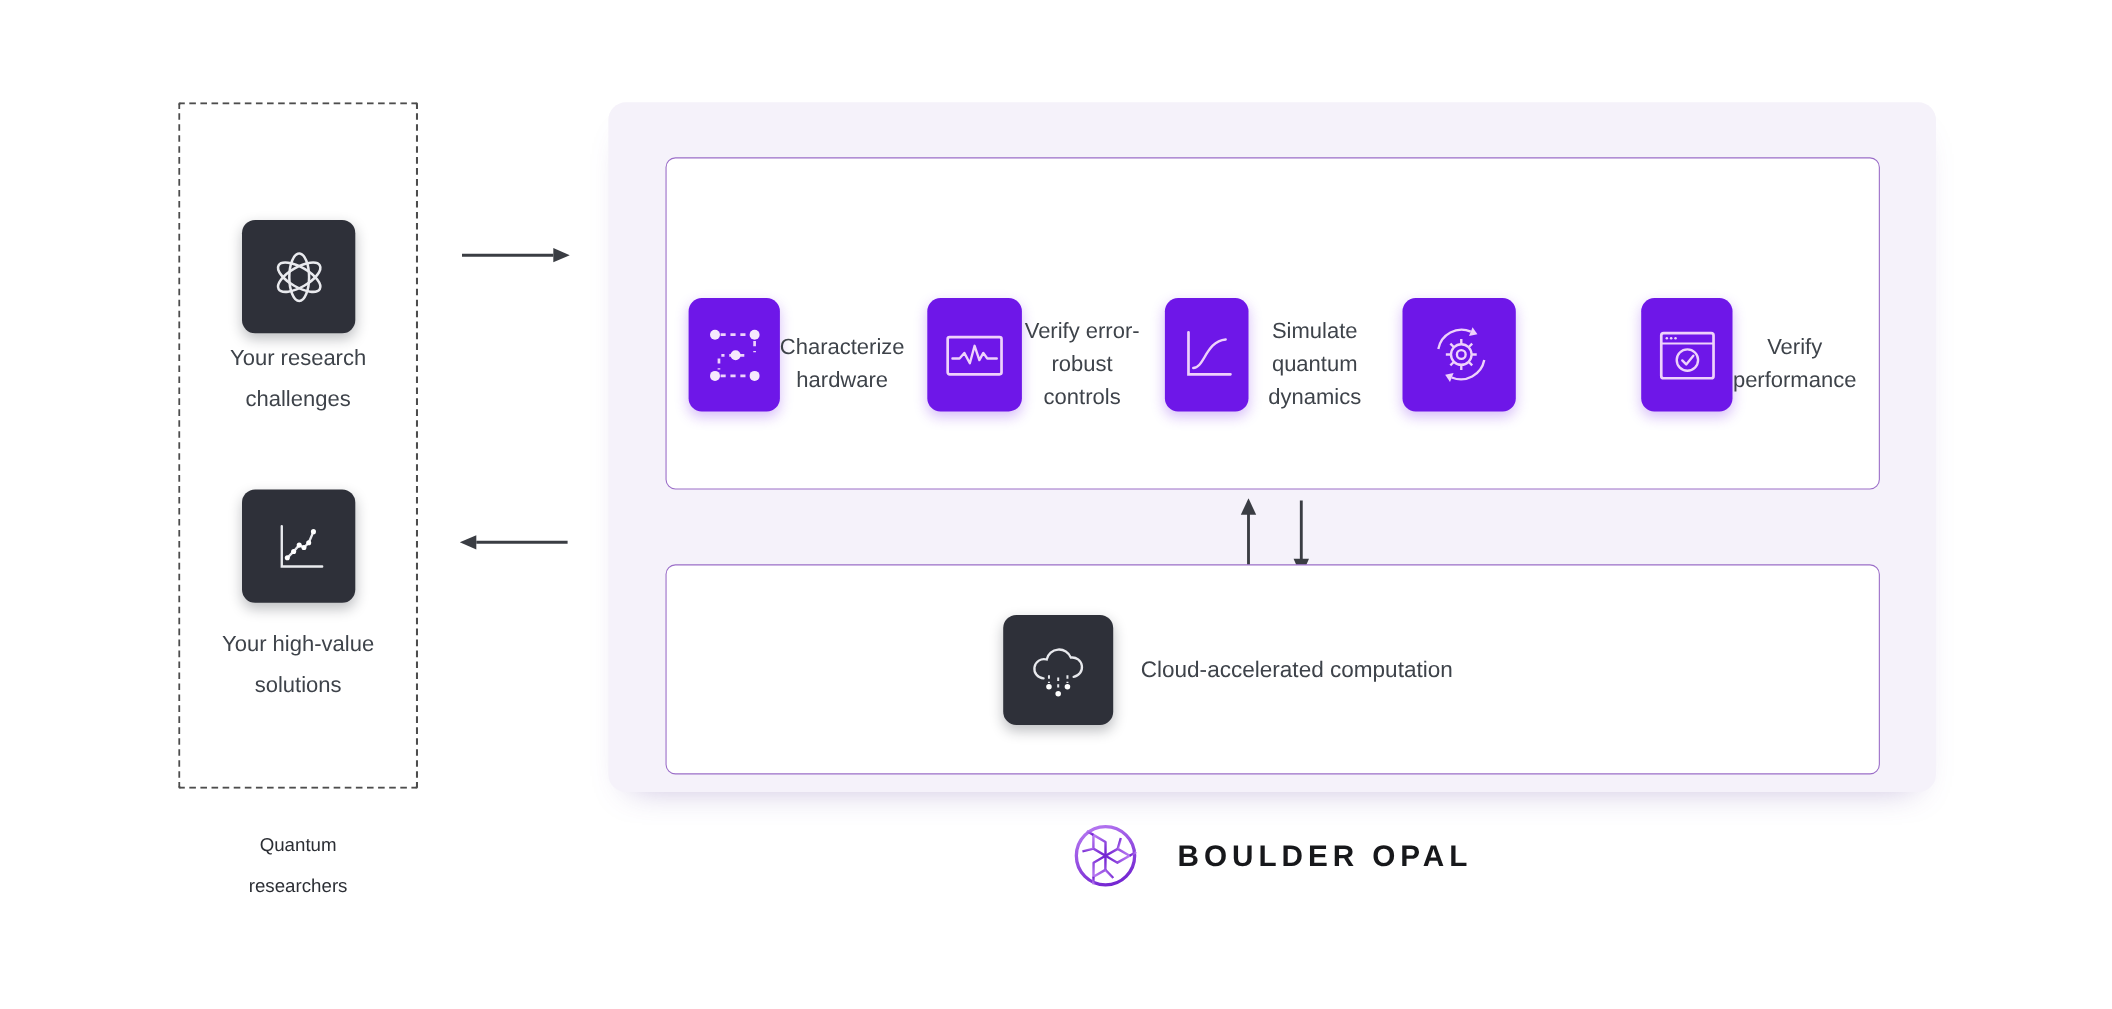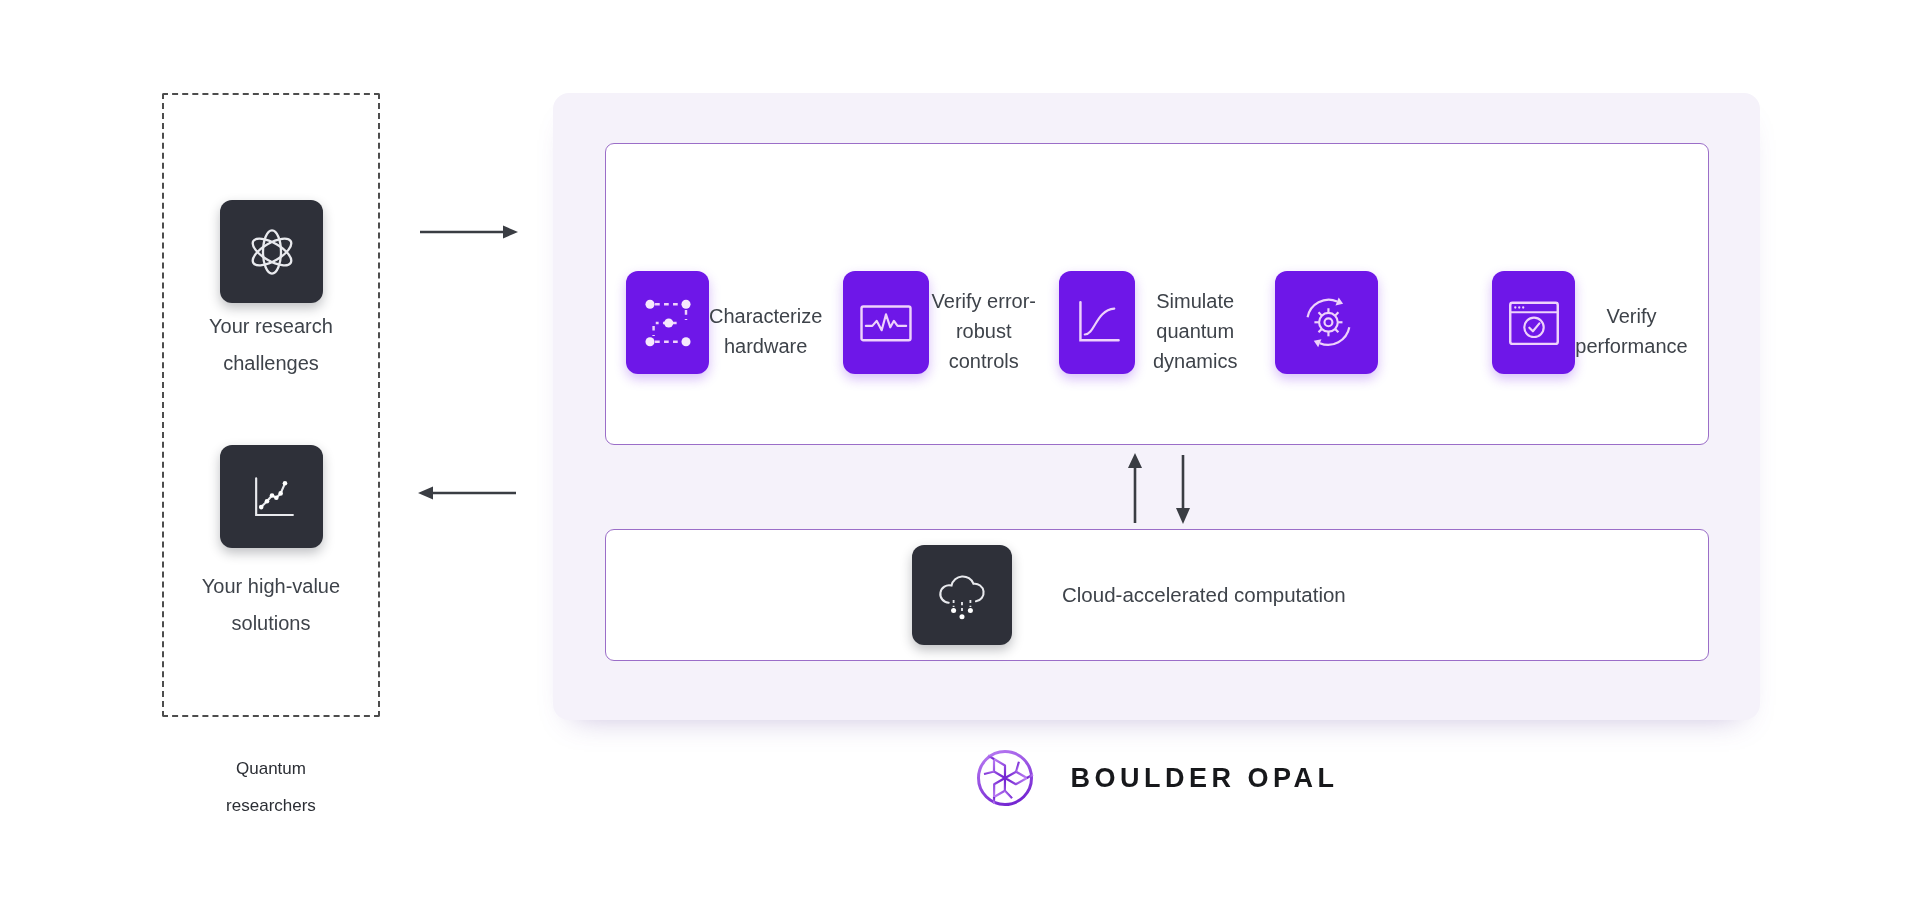--- a/index.html
+++ b/index.html
@@ -23,22 +23,22 @@
   .panel { left:553px; top:93px; width:1207px; height:627px; background:#f5f2fa;
            border-radius:16px; box-shadow:0 16px 30px -20px rgba(100,70,160,.4); }
   .wbox { position:absolute; background:#ffffff; border:1.5px solid #9b6ec8;
           border-radius:9px; }
   .top-box { left:52px; top:50px; width:1104px; height:302px;
              display:flex; justify-content:space-evenly; padding-top:57px; }
   .cap-group { display:flex; flex-direction:row; align-items:center; width:196px; }
   .cap-label { margin-top:16px; text-align:center; font-size:20px;
                line-height:30px; color:#3e434a; }
   .cap-label span { display:block; }
-  .bottom-box { left:52px; top:436px; width:1104px; height:132px;
-                display:flex; align-items:center; gap:50px; padding-left:306px; }
+  .bottom-box { left:52px; top:420px; width:1104px; height:191px;
+                display:flex; align-items:center; gap:25px; padding-left:306px; }
   .cloud-tile { width:100px; height:100px; }
   .cloud-label { font-size:20.5px; color:#3e434a; }
 
   
   .brand { left:553px; top:748px; width:1207px; display:flex; align-items:center;
            justify-content:center; gap:36px; }
   .brand-name { font-size:27px; font-weight:700; letter-spacing:4.5px;
                 color:#17181b; }
 
   svg { display:block; }

